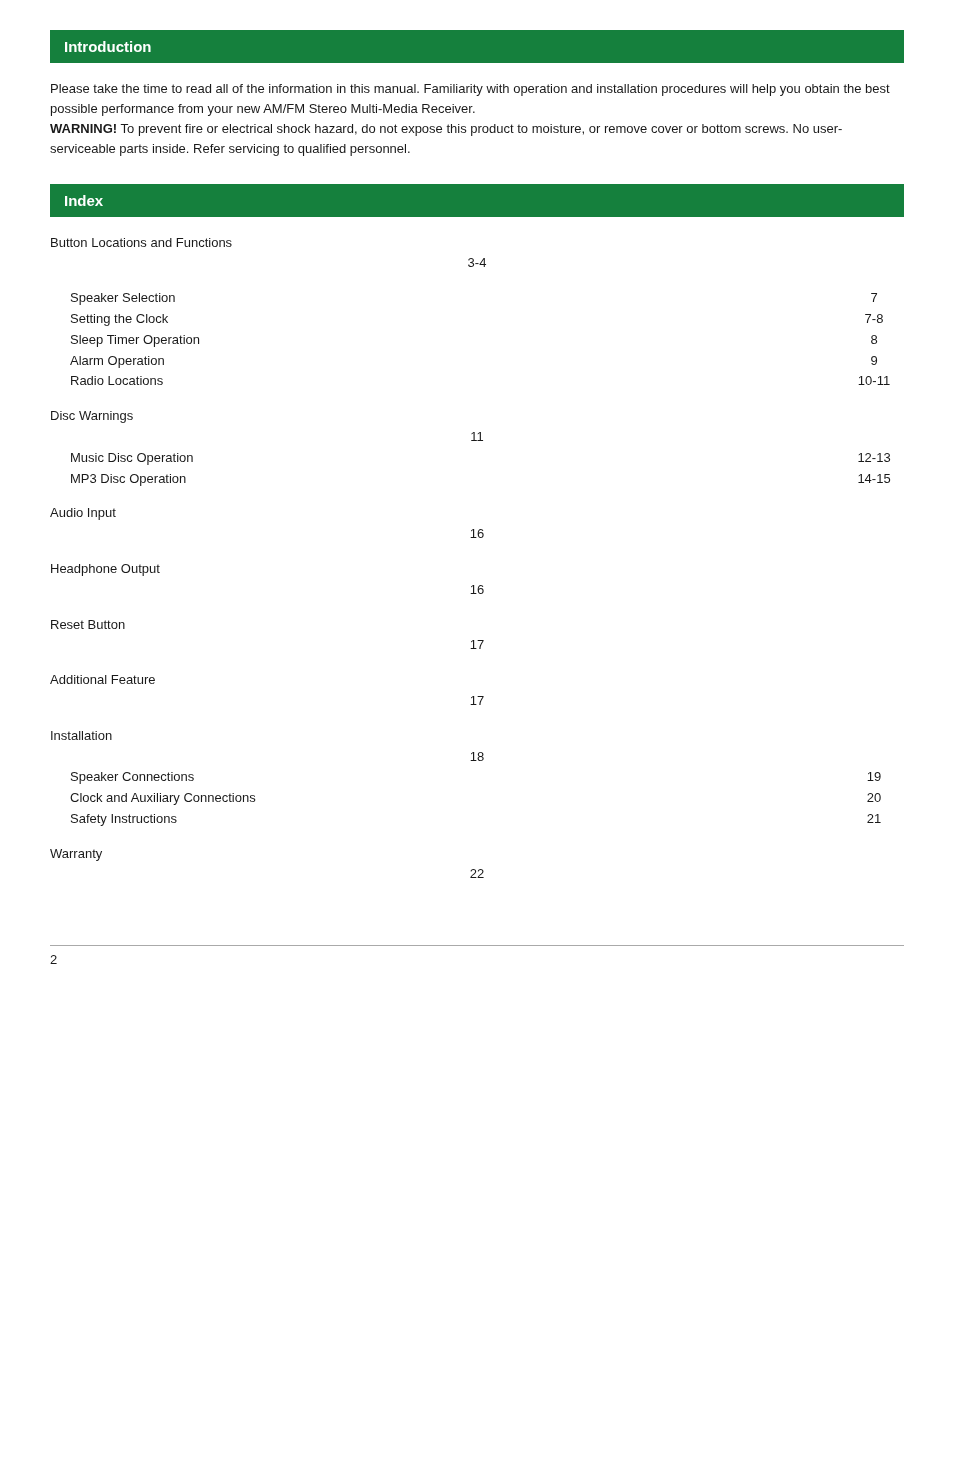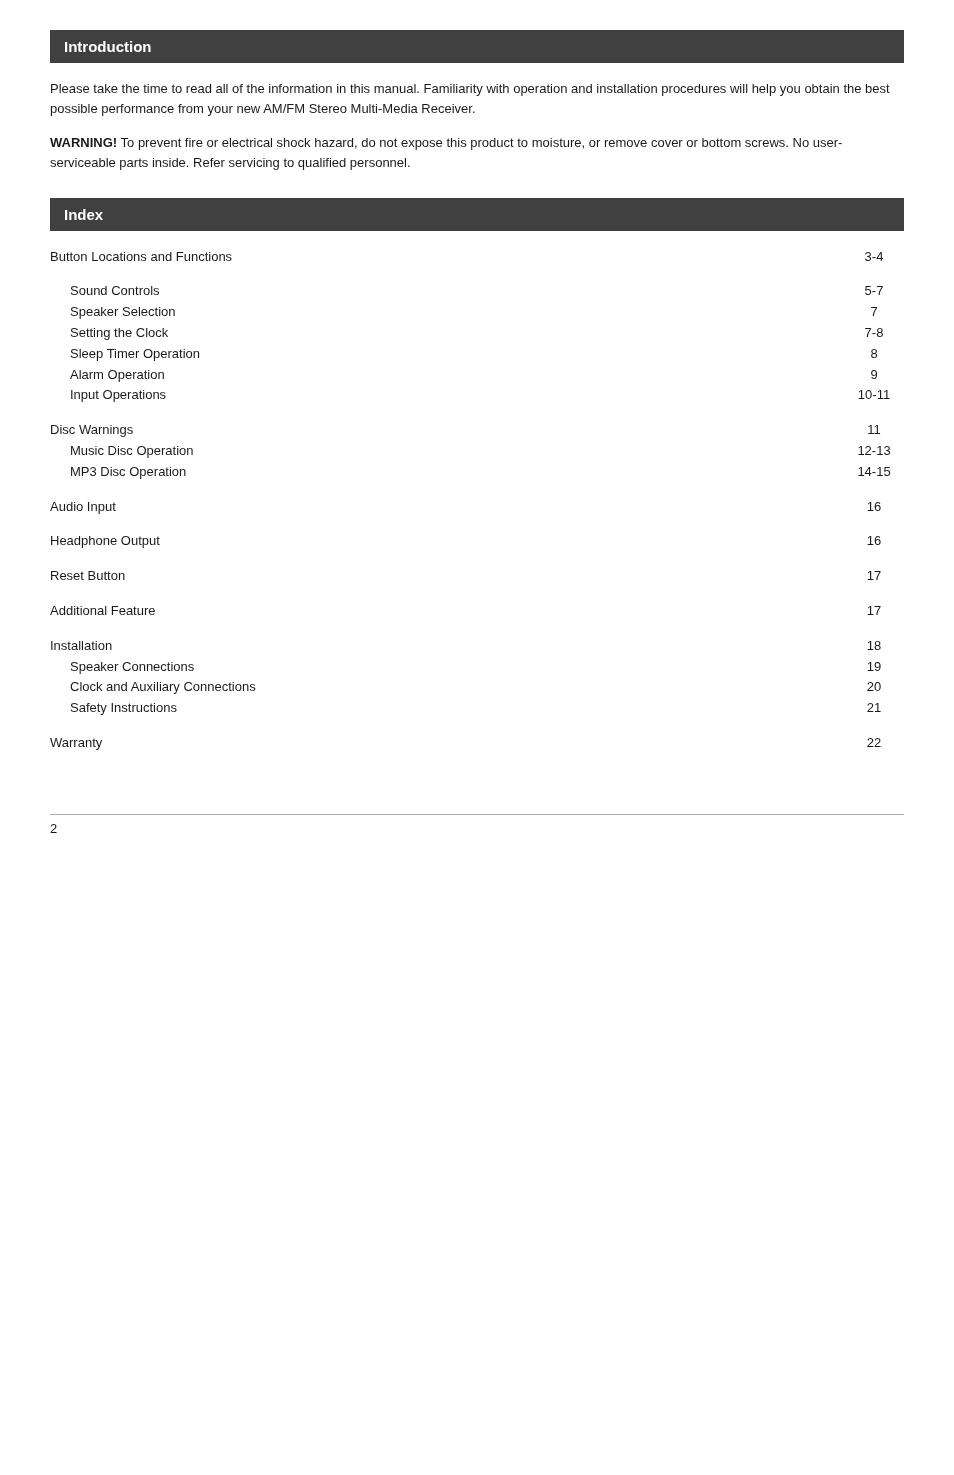--- a/index.html
+++ b/index.html
@@ -12,32 +12,31 @@
       background: #ffffff;
       font-family: Arial, Helvetica, sans-serif;
       font-size: 13px;
       color: #1a1a1a;
       width: 954px;
       min-height: 1475px;
       padding: 30px 50px 50px 50px;
     }
 
     .section-header {
-      background: #404040;
+      background: #15803d;
       color: #ffffff;
       font-size: 15px;
       font-weight: bold;
       padding: 8px 14px;
       margin-bottom: 16px;
     }
 
     .intro-text {
       font-size: 13px;
       line-height: 1.55;
-      margin-bottom: 14px;
     }
 
     .warning-text {
       font-size: 13px;
       line-height: 1.55;
       margin-bottom: 24px;
     }
 
     .warning-label {
       font-weight: bold;
@@ -49,20 +48,21 @@
 
     .index-group {
       margin-bottom: 14px;
     }
 
     .index-main-item {
       font-size: 13px;
       display: flex;
       justify-content: space-between;
       line-height: 1.6;
+      flex-direction: column;
     }
 
     .index-sub-item {
       font-size: 13px;
       display: flex;
       justify-content: space-between;
       line-height: 1.6;
       padding-left: 20px;
     }
 
@@ -101,41 +101,37 @@
   <div id="index-content">
 
   <div class="index-group">
         <div class="index-main-item">
           <span class="index-label">Button Locations and Functions</span>
           <span class="index-page">3-4</span>
         </div>
       </div>
       <div class="index-group">
         <div class="index-sub-item">
-          <span class="index-label">Sound Controls</span>
-          <span class="index-page">5-7</span>
-        </div>
-        <div class="index-sub-item">
           <span class="index-label">Speaker Selection</span>
           <span class="index-page">7</span>
         </div>
         <div class="index-sub-item">
           <span class="index-label">Setting the Clock</span>
           <span class="index-page">7-8</span>
         </div>
         <div class="index-sub-item">
           <span class="index-label">Sleep Timer Operation</span>
           <span class="index-page">8</span>
         </div>
         <div class="index-sub-item">
           <span class="index-label">Alarm Operation</span>
           <span class="index-page">9</span>
         </div>
         <div class="index-sub-item">
-          <span class="index-label">Input Operations</span>
+          <span class="index-label">Radio Locations</span>
           <span class="index-page">10-11</span>
         </div>
       </div>
       <div class="index-group">
         <div class="index-main-item">
           <span class="index-label">Disc Warnings</span>
           <span class="index-page">11</span>
         </div>
         <div class="index-sub-item">
           <span class="index-label">Music Disc Operation</span>

